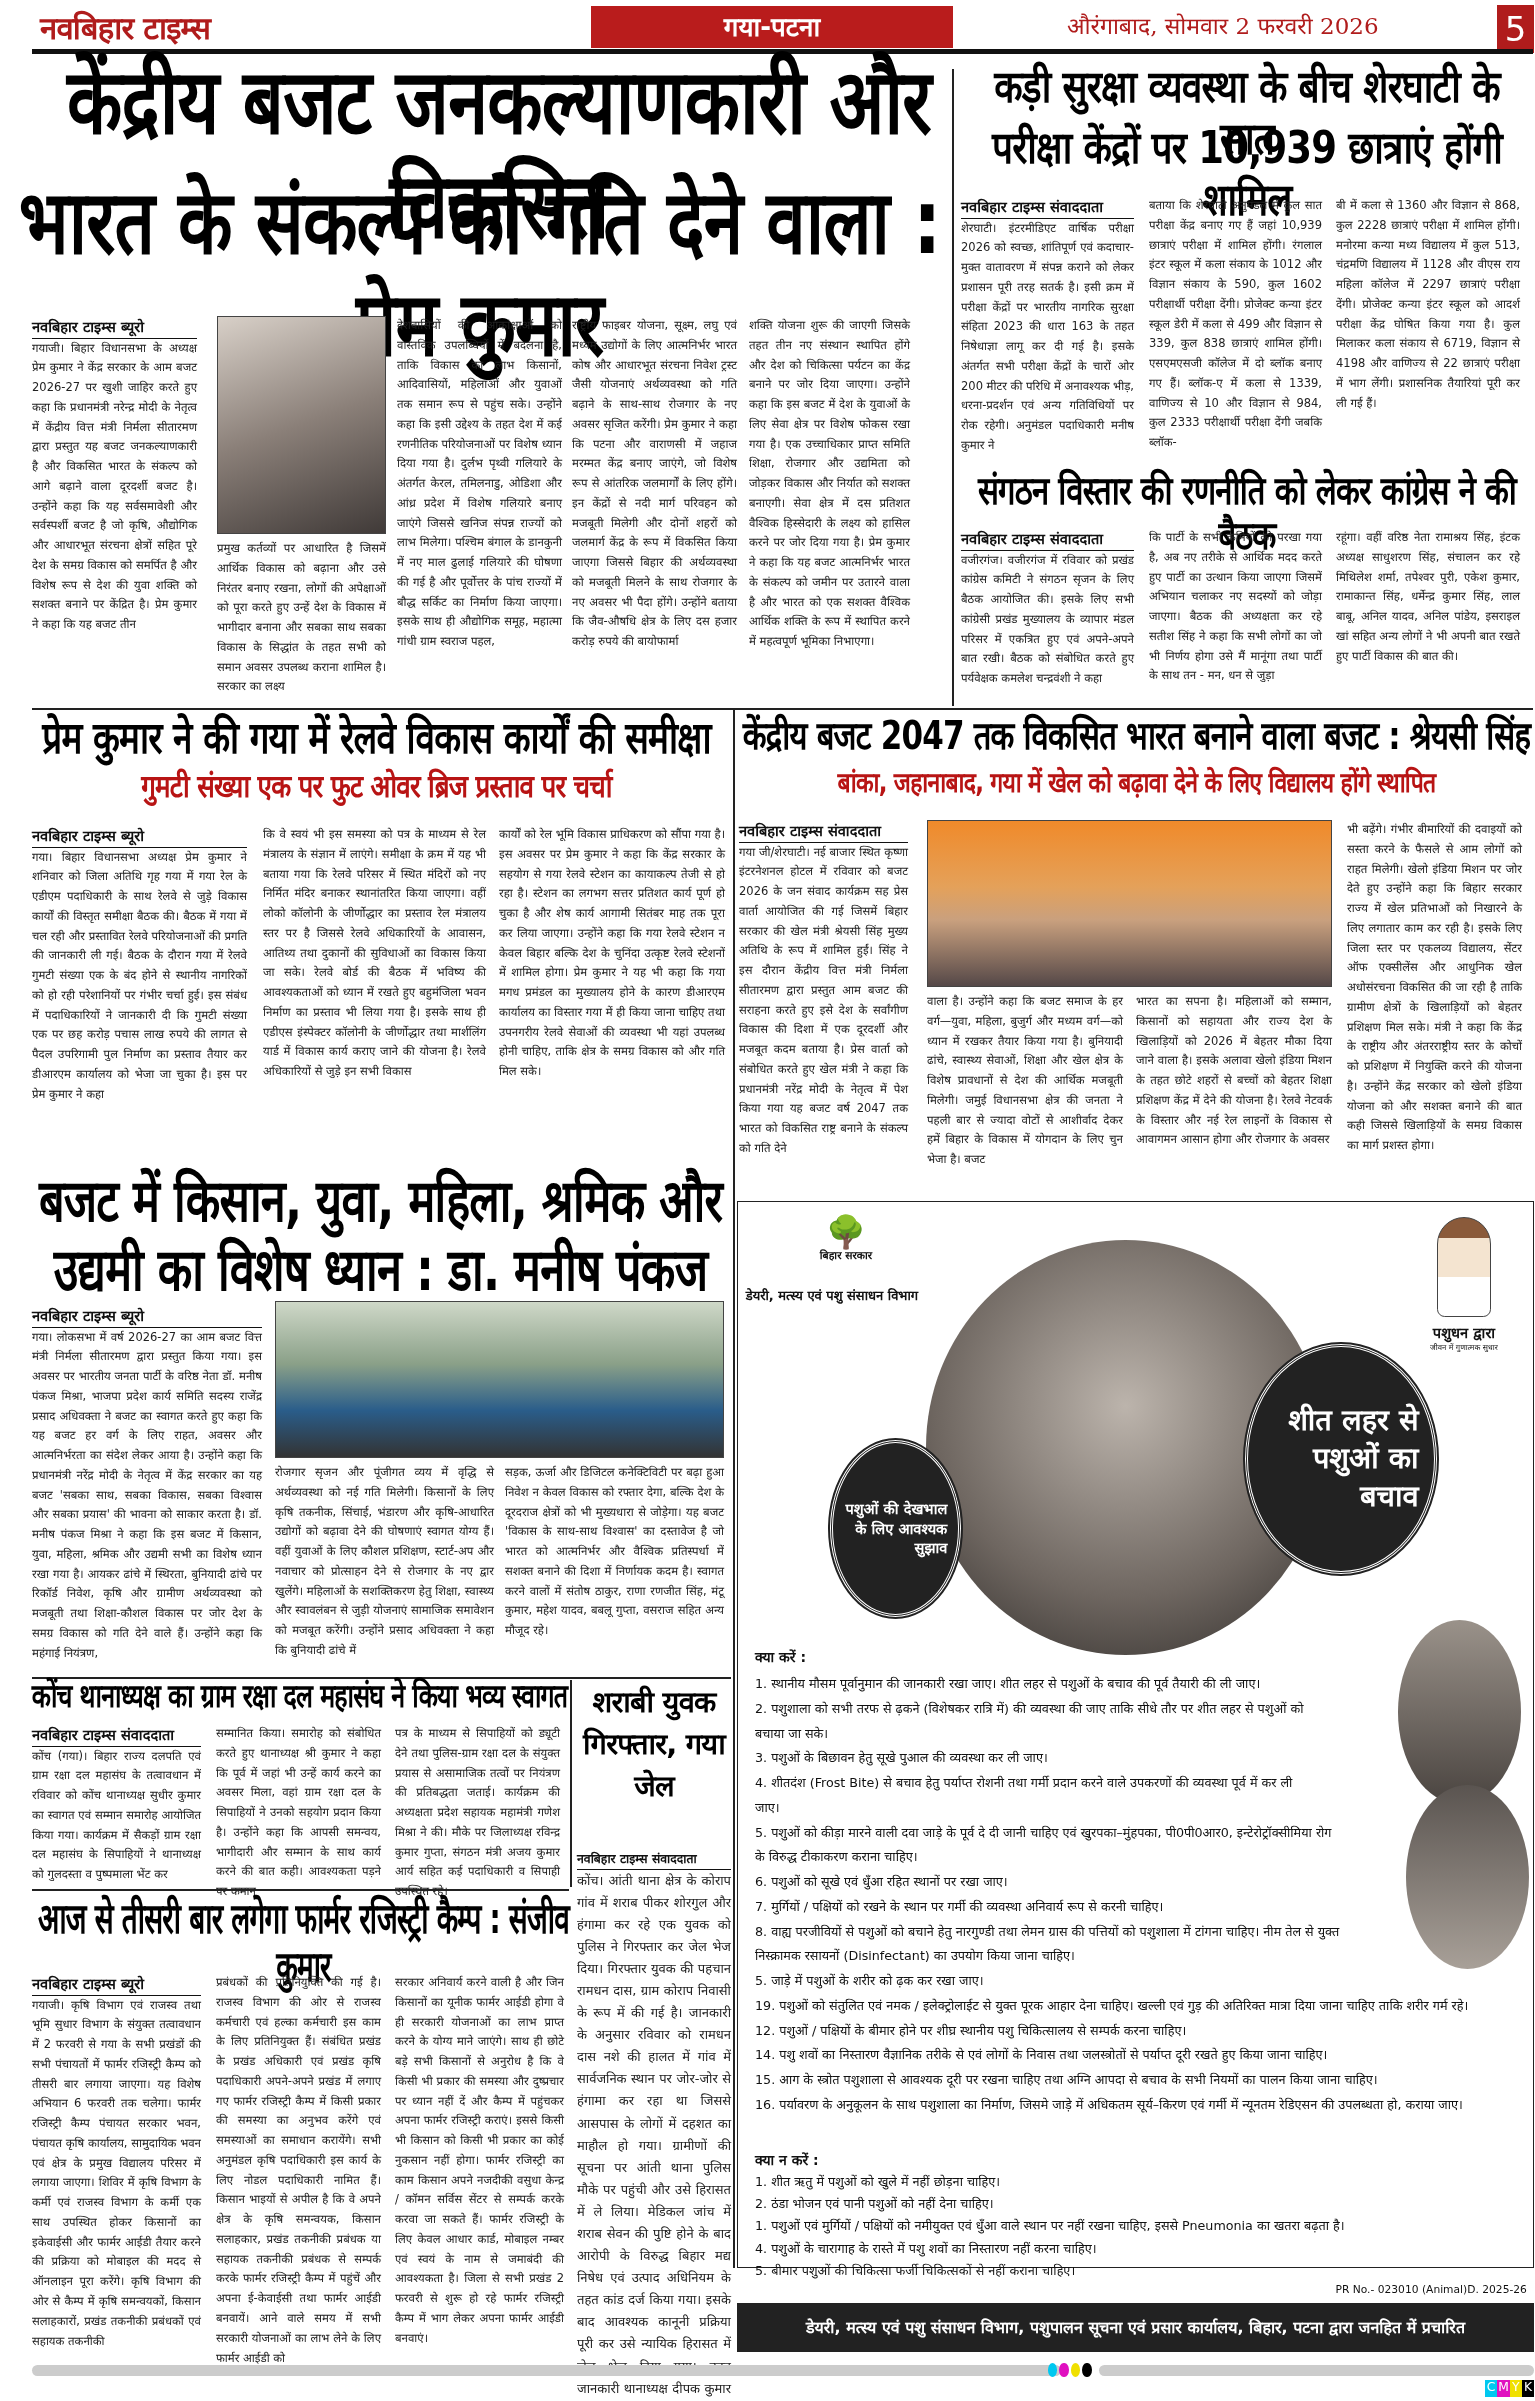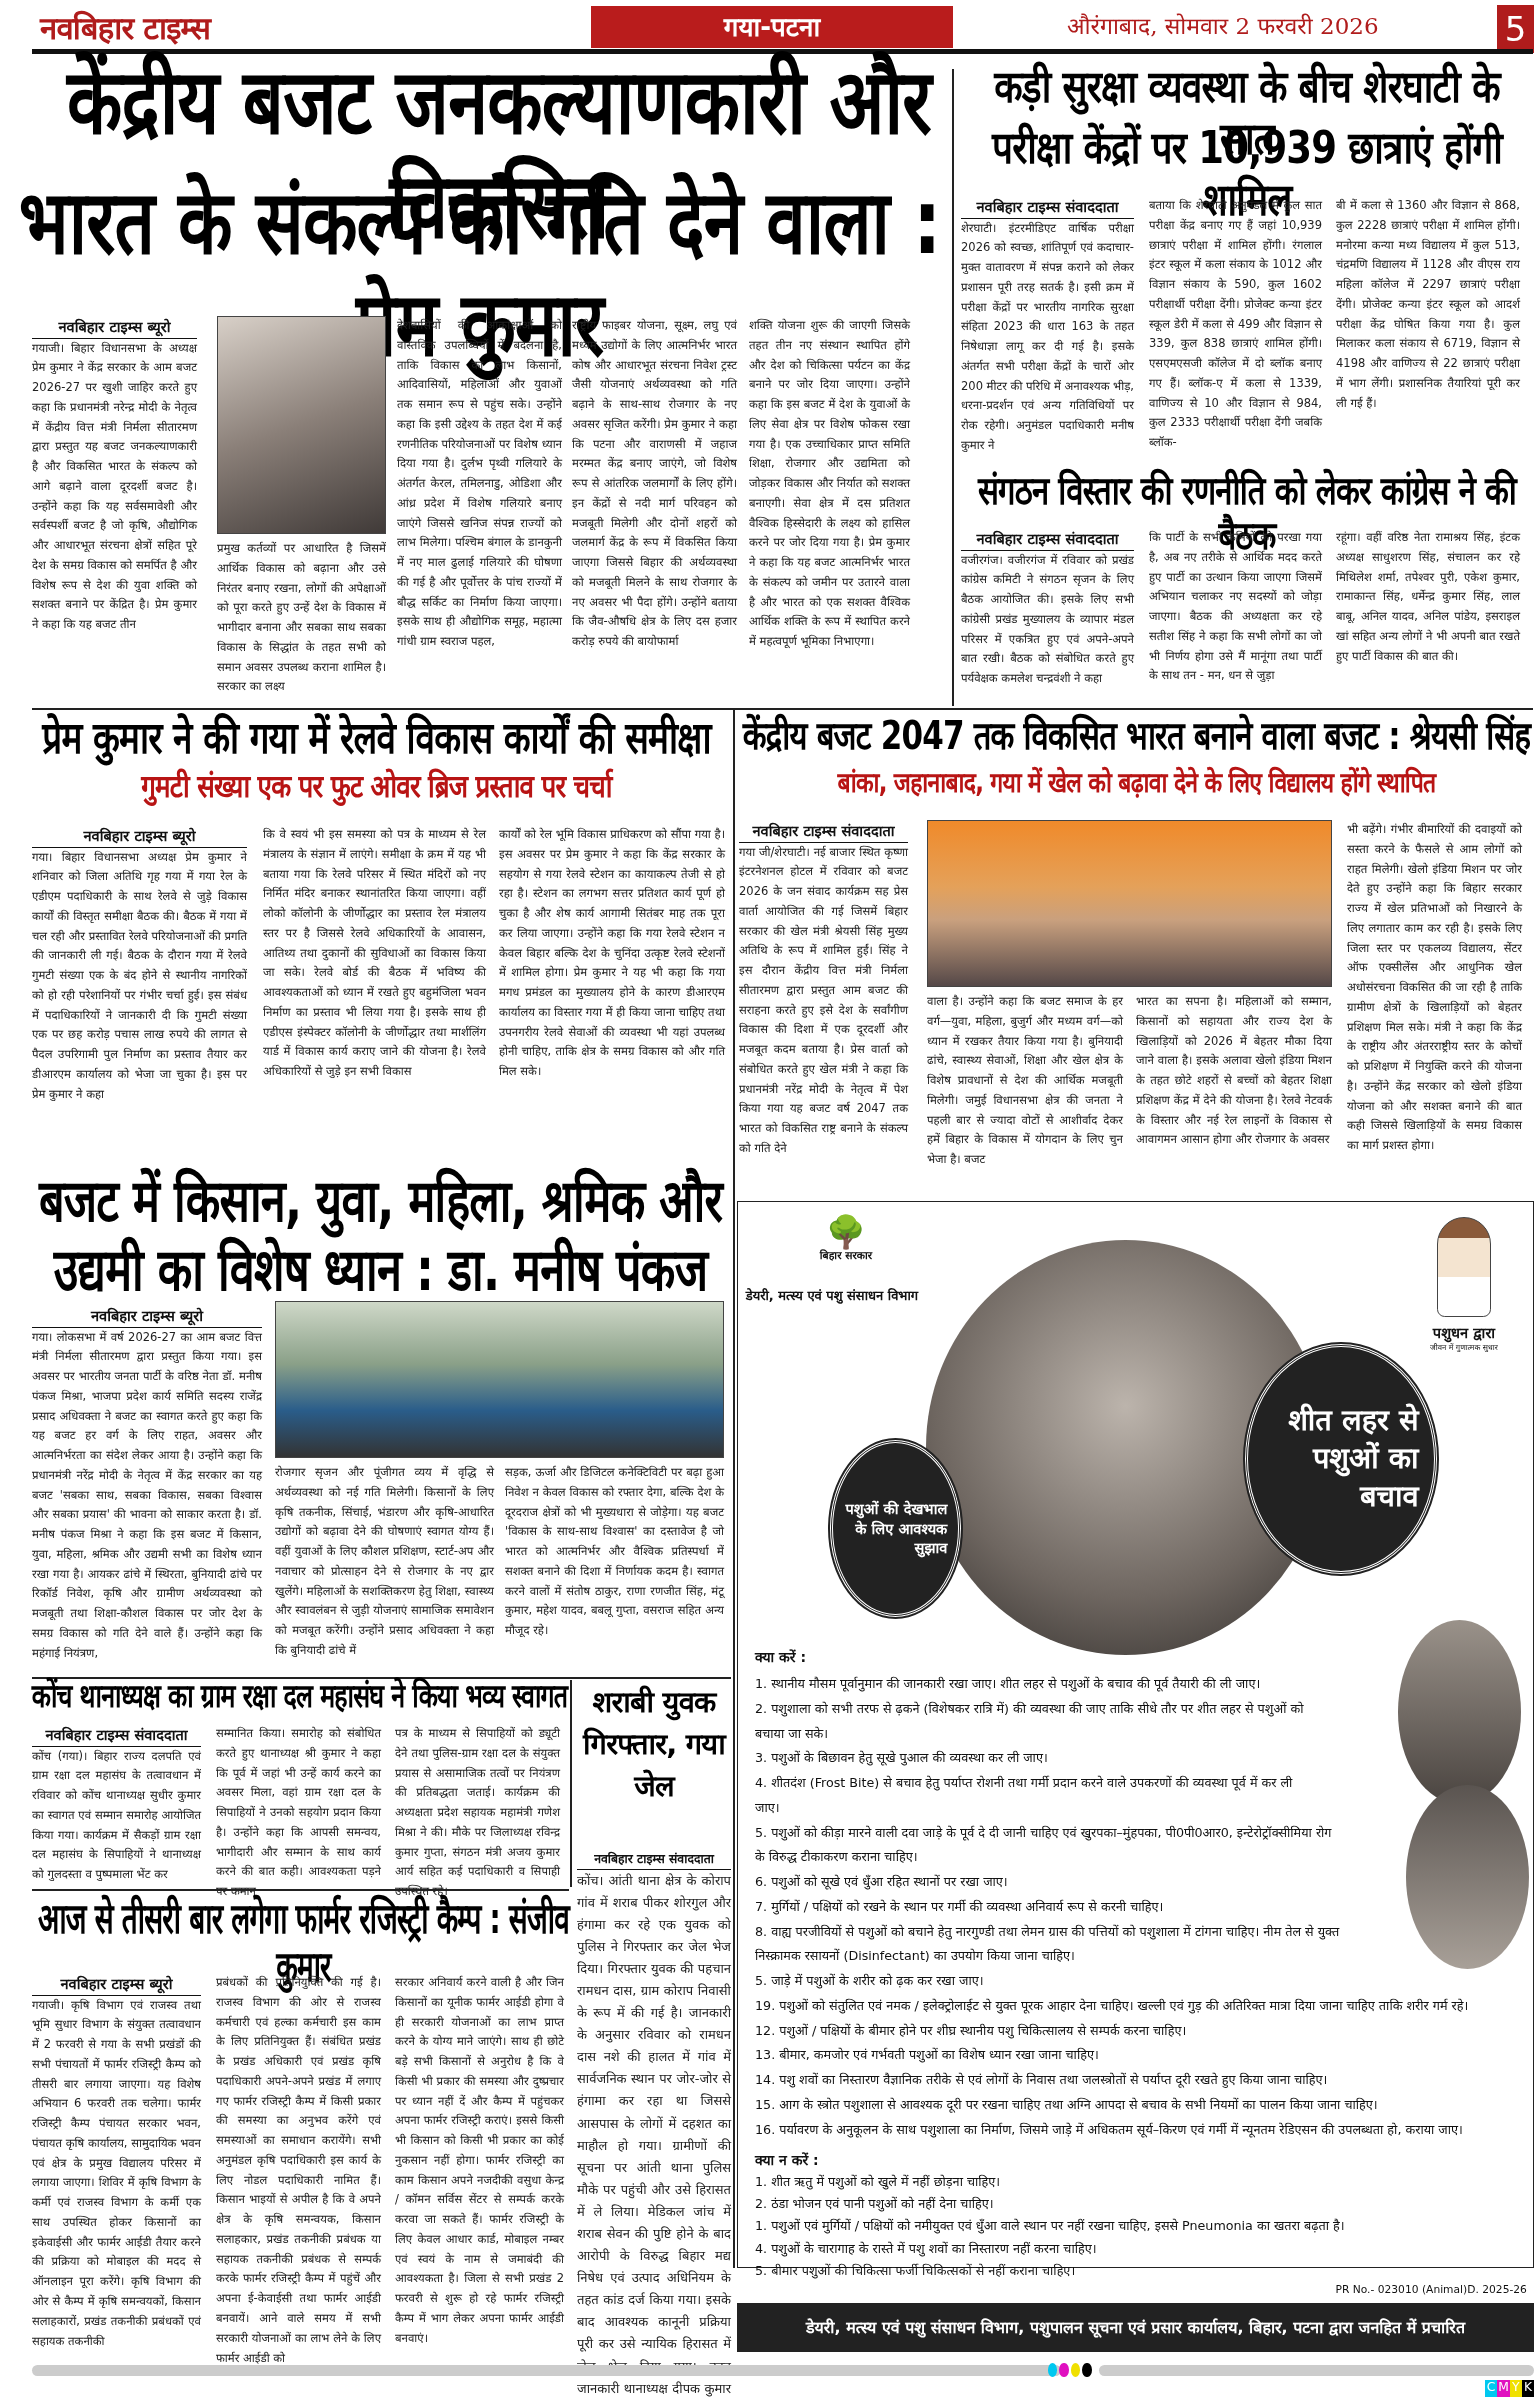--- a/index.html
+++ b/index.html
@@ -5,21 +5,21 @@
 *{box-sizing:border-box;margin:0;padding:0}
 body{width:1535px;height:2401px;background:#fff;font-family:"DejaVu Sans",sans-serif;color:#111;position:relative;overflow:hidden}
 .abs{position:absolute}
 .masthead-logo{left:40px;top:6.1px;font-size:31px;font-weight:bold;color:#b01c1c;font-family:"DejaVu Serif",serif;letter-spacing:-0.8px}
 .edition{left:591px;top:6.1px;width:362px;height:42px;background:#b91c1c;color:#fff;font-size:26px;font-weight:bold;text-align:center;line-height:42px}
 .dateline{left:1067px;top:9.2px;font-size:23px;font-weight:normal;color:#b01c1c;font-family:"DejaVu Serif",serif}
 .pageno{left:1497px;top:4.6px;width:37px;height:48px;background:#b01c1c;color:#fff;font-size:34px;text-align:center;line-height:48px}
 .rule{left:32px;top:49px;width:1501px;height:4.6px;background:#111}
 .head{font-weight:bold;color:#000;line-height:1.15;font-family:"DejaVu Sans",sans-serif;letter-spacing:-0.8px}
 .red{color:#b81414}
-.byline{font-weight:bold;font-size:14.6px;border-bottom:1.5px solid #111;text-align:center;padding-bottom:1.5px;font-family:"DejaVu Serif",serif}
+.byline{font-weight:bold;font-size:14.6px;border-bottom:1.5px solid #111;padding-bottom:1.5px;font-family:"DejaVu Serif",serif}
 .body{font-size:11.5px;line-height:1.72;text-align:justify;color:#222}
 .col{position:absolute}
 .photo{background:linear-gradient(160deg,#d8d0c8,#8a7f78 50%,#403a38);border:0.8px solid #444}
 .photo.event{background:linear-gradient(180deg,#f08a2a 0%,#e4a15a 40%,#c9a07e 60%,#554848)}
 .photo.trio{background:linear-gradient(180deg,#cfd8c8 0%,#8aa088 40%,#2a5d8a 70%,#333)}
 .vline{width:1.5px;background:#222}
 .hline{height:1.5px;background:#222}
 .ad{left:737px;top:1201px;width:797px;height:1067px;border:1.5px solid #222;background:#fff}
 .bubble{border-radius:50%;background:#222;color:#fff;text-align:right;font-weight:bold;display:flex;align-items:center;justify-content:center;border:3.1px double #fff;outline:2.3px solid #222}
 .adlist{font-size:12.7px;line-height:1.95;color:#111}
@@ -197,21 +197,20 @@
     <li style="width:553px">2. पशुशाला को सभी तरफ से ढ़कने (विशेषकर रात्रि में) की व्यवस्था की जाए ताकि सीधे तौर पर शीत लहर से पशुओं को बचाया जा सके।</li>
     <li style="width:553px">3. पशुओं के बिछावन हेतु सूखे पुआल की व्यवस्था कर ली जाए।</li>
     <li style="width:553px">4. शीतदंश (Frost Bite) से बचाव हेतु पर्याप्त रोशनी तथा गर्मी प्रदान करने वाले उपकरणों की व्यवस्था पूर्व में कर ली जाए।</li>
     <li style="width:583px">5. पशुओं को कीड़ा मारने वाली दवा जाड़े के पूर्व दे दी जानी चाहिए एवं खुरपका–मुंहपका, पी0पी0आर0, इन्टेरोट्रॉक्सीमिया रोग के विरुद्ध टीकाकरण कराना चाहिए।</li>
     <li>6. पशुओं को सूखे एवं धुँआ रहित स्थानों पर रखा जाए।</li>
     <li>7. मुर्गियों / पक्षियों को रखने के स्थान पर गर्मी की व्यवस्था अनिवार्य रूप से करनी चाहिए।</li>
     <li style="width:614px">8. वाह्य परजीवियों से पशुओं को बचाने हेतु नारगुण्डी तथा लेमन ग्रास की पत्तियों को पशुशाला में टांगना चाहिए। नीम तेल से युक्त निस्क्रामक रसायनों (Disinfectant) का उपयोग किया जाना चाहिए।</li>
     <li>5. जाड़े में पशुओं के शरीर को ढ़क कर रखा जाए।</li>
     <li>19. पशुओं को संतुलित एवं नमक / इलेक्ट्रोलाईट से युक्त पूरक आहार देना चाहिए। खल्ली एवं गुड़ की अतिरिक्त मात्रा दिया जाना चाहिए ताकि शरीर गर्म रहे।</li>
     <li>12. पशुओं / पक्षियों के बीमार होने पर शीघ्र स्थानीय पशु चिकित्सालय से सम्पर्क करना चाहिए।</li>
-    <li>13. बीमार, कमजोर एवं गर्भवती पशुओं का विशेष ध्यान रखा जाना चाहिए।</li>
     <li>14. पशु शवों का निस्तारण वैज्ञानिक तरीके से एवं लोगों के निवास तथा जलस्त्रोतों से पर्याप्त दूरी रखते हुए किया जाना चाहिए।</li>
     <li>15. आग के स्त्रोत पशुशाला से आवश्यक दूरी पर रखना चाहिए तथा अग्नि आपदा से बचाव के सभी नियमों का पालन किया जाना चाहिए।</li>
     <li>16. पर्यावरण के अनुकूलन के साथ पशुशाला का निर्माण, जिसमे जाड़े में अधिकतम सूर्य–किरण एवं गर्मी में न्यूनतम रेडिएसन की उपलब्धता हो, कराया जाए।</li>
   </ul>
   <div class="abs" style="left:17px;top:948px;font-size:14px;font-weight:bold">क्या न करें :</div>
   <ul class="abs adlist" style="left:17px;top:969px;width:760px;line-height:1.75">
     <li>1. शीत ऋतु में पशुओं को खुले में नहीं छोड़ना चाहिए।</li>
     <li>2. ठंडा भोजन एवं पानी पशुओं को नहीं देना चाहिए।</li>
     <li>1. पशुओं एवं मुर्गियों / पक्षियों को नमीयुक्त एवं धुँआ वाले स्थान पर नहीं रखना चाहिए, इससे Pneumonia का खतरा बढ़ता है।</li>
     <li>4. पशुओं के चारागाह के रास्ते में पशु शवों का निस्तारण नहीं करना चाहिए।</li>

